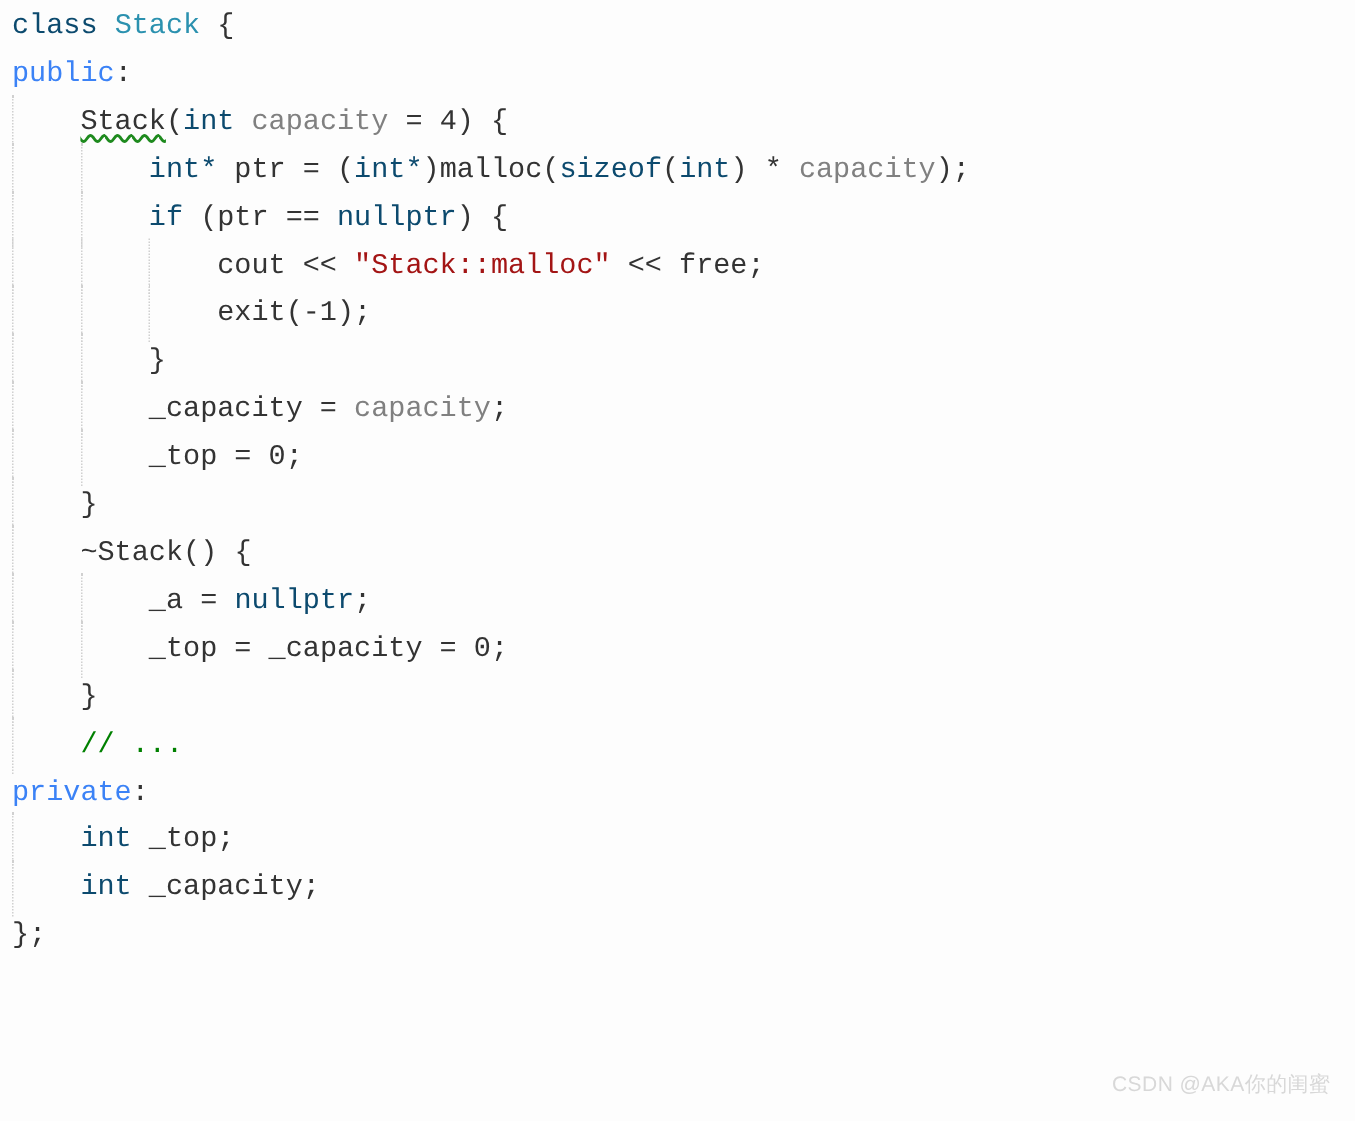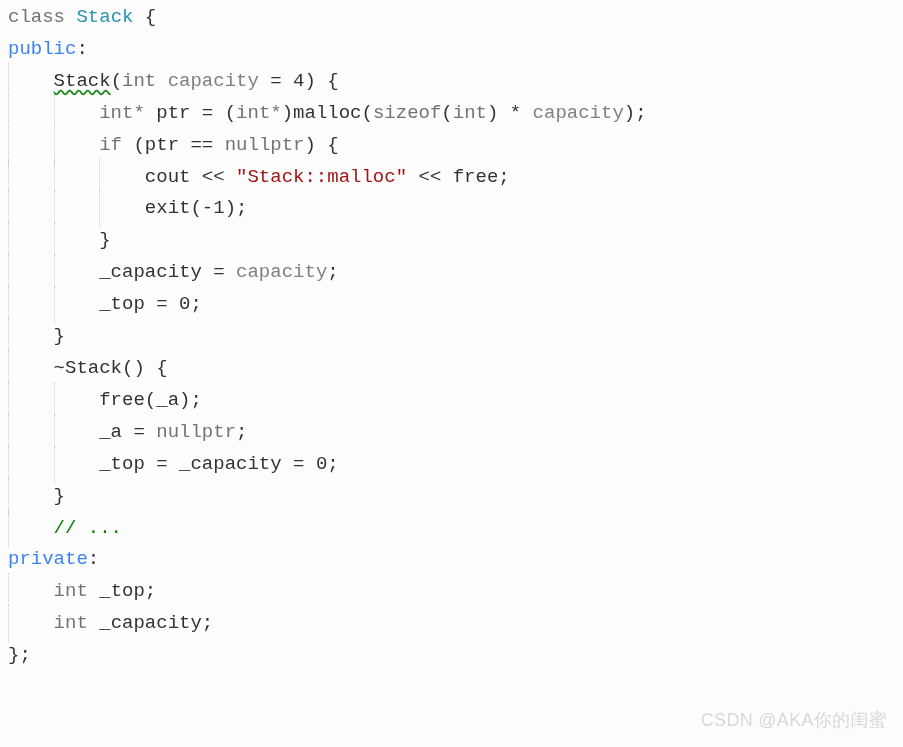--- a/index.html
+++ b/index.html
@@ -19,21 +19,21 @@
       overflow: hidden;
     }
     .code-container {
       position: relative;
       color: #333;
     }
     .line {
       white-space: pre;
       position: relative;
     }
-    .kw { color: #737373; text-align: center; }
+    .kw { color: #0c4a6e; text-align: center; }
     .type { color: #2b91af; }
     .acc { color: #3b82f6; }
     .ident { color: #333; }
     .param { color: #808080; }
     .num { color: #333; }
     .str { color: #a31515; }
     .op { color: #333; }
     .punc { color: #333; }
     .comment { color: #008000; }
     .func { color: #333; }
@@ -53,42 +53,41 @@
       left: 0;
       top: -3px;
       bottom: -3px;
       border-left: 1px dotted #d0d0d0;
     }
     .watermark {
       position: absolute;
       bottom: 12px;
       right: 16px;
       color: #d8d8d8;
-      font-size: 18px;
+      font-size: 14px;
       font-family: Arial, sans-serif;
       letter-spacing: 0.3px;
     }
   </style>
 </head>
 <body>
 
 <div class="code-container">
 <div class="line"><span class="kw">class</span> <span class="type">Stack</span> <span class="punc">{</span></div>
 <div class="line"><span class="acc">public</span><span class="punc">:</span></div>
 <div class="line"><span class="indent">    </span><span class="func method-def">Stack</span><span class="punc">(</span><span class="kw">int</span> <span class="param">capacity</span><span class="op"> = </span><span class="num">4</span><span class="punc">)</span> <span class="punc">{</span></div>
 <div class="line"><span class="indent">    </span><span class="indent">    </span><span class="kw">int*</span> <span class="ident">ptr</span><span class="op"> = </span><span class="punc">(</span><span class="kw">int*</span><span class="punc">)</span><span class="func">malloc</span><span class="punc">(</span><span class="kw">sizeof</span><span class="punc">(</span><span class="kw">int</span><span class="punc">)</span><span class="op"> * </span><span class="param">capacity</span><span class="punc">)</span><span class="punc">;</span></div>
 <div class="line"><span class="indent">    </span><span class="indent">    </span><span class="kw">if</span> <span class="punc">(</span><span class="ident">ptr</span><span class="op"> == </span><span class="kw">nullptr</span><span class="punc">)</span> <span class="punc">{</span></div>
 <div class="line"><span class="indent">    </span><span class="indent">    </span><span class="indent">    </span><span class="ident">cout</span><span class="op"> &lt;&lt; </span><span class="str">"Stack::malloc"</span><span class="op"> &lt;&lt; </span><span class="ident">free</span><span class="punc">;</span></div>
 <div class="line"><span class="indent">    </span><span class="indent">    </span><span class="indent">    </span><span class="func">exit</span><span class="punc">(</span><span class="num">-1</span><span class="punc">)</span><span class="punc">;</span></div>
 <div class="line"><span class="indent">    </span><span class="indent">    </span><span class="punc">}</span></div>
 <div class="line"><span class="indent">    </span><span class="indent">    </span><span class="ident">_capacity</span><span class="op"> = </span><span class="param">capacity</span><span class="punc">;</span></div>
 <div class="line"><span class="indent">    </span><span class="indent">    </span><span class="ident">_top</span><span class="op"> = </span><span class="num">0</span><span class="punc">;</span></div>
 <div class="line"><span class="indent">    </span><span class="punc">}</span></div>
 <div class="line"><span class="indent">    </span><span class="func">~Stack</span><span class="punc">(</span><span class="punc">)</span> <span class="punc">{</span></div>
-<div class="line"><span class="indent">    </span><span class="indent">    </span><span class="func">free</span><span class="punc">(</span><span class="ident">_a</span><span class="punc">)</span><span class="punc">;</span></div>
 <div class="line"><span class="indent">    </span><span class="indent">    </span><span class="ident">_a</span><span class="op"> = </span><span class="kw">nullptr</span><span class="punc">;</span></div>
 <div class="line"><span class="indent">    </span><span class="indent">    </span><span class="ident">_top</span><span class="op"> = </span><span class="ident">_capacity</span><span class="op"> = </span><span class="num">0</span><span class="punc">;</span></div>
 <div class="line"><span class="indent">    </span><span class="punc">}</span></div>
 <div class="line"><span class="indent">    </span><span class="comment">// ...</span></div>
 <div class="line"><span class="acc">private</span><span class="punc">:</span></div>
 <div class="line"><span class="indent">    </span><span class="kw">int</span> <span class="ident">_top</span><span class="punc">;</span></div>
 <div class="line"><span class="indent">    </span><span class="kw">int</span> <span class="ident">_capacity</span><span class="punc">;</span></div>
 <div class="line"><span class="punc">};</span></div>
 </div>
 

